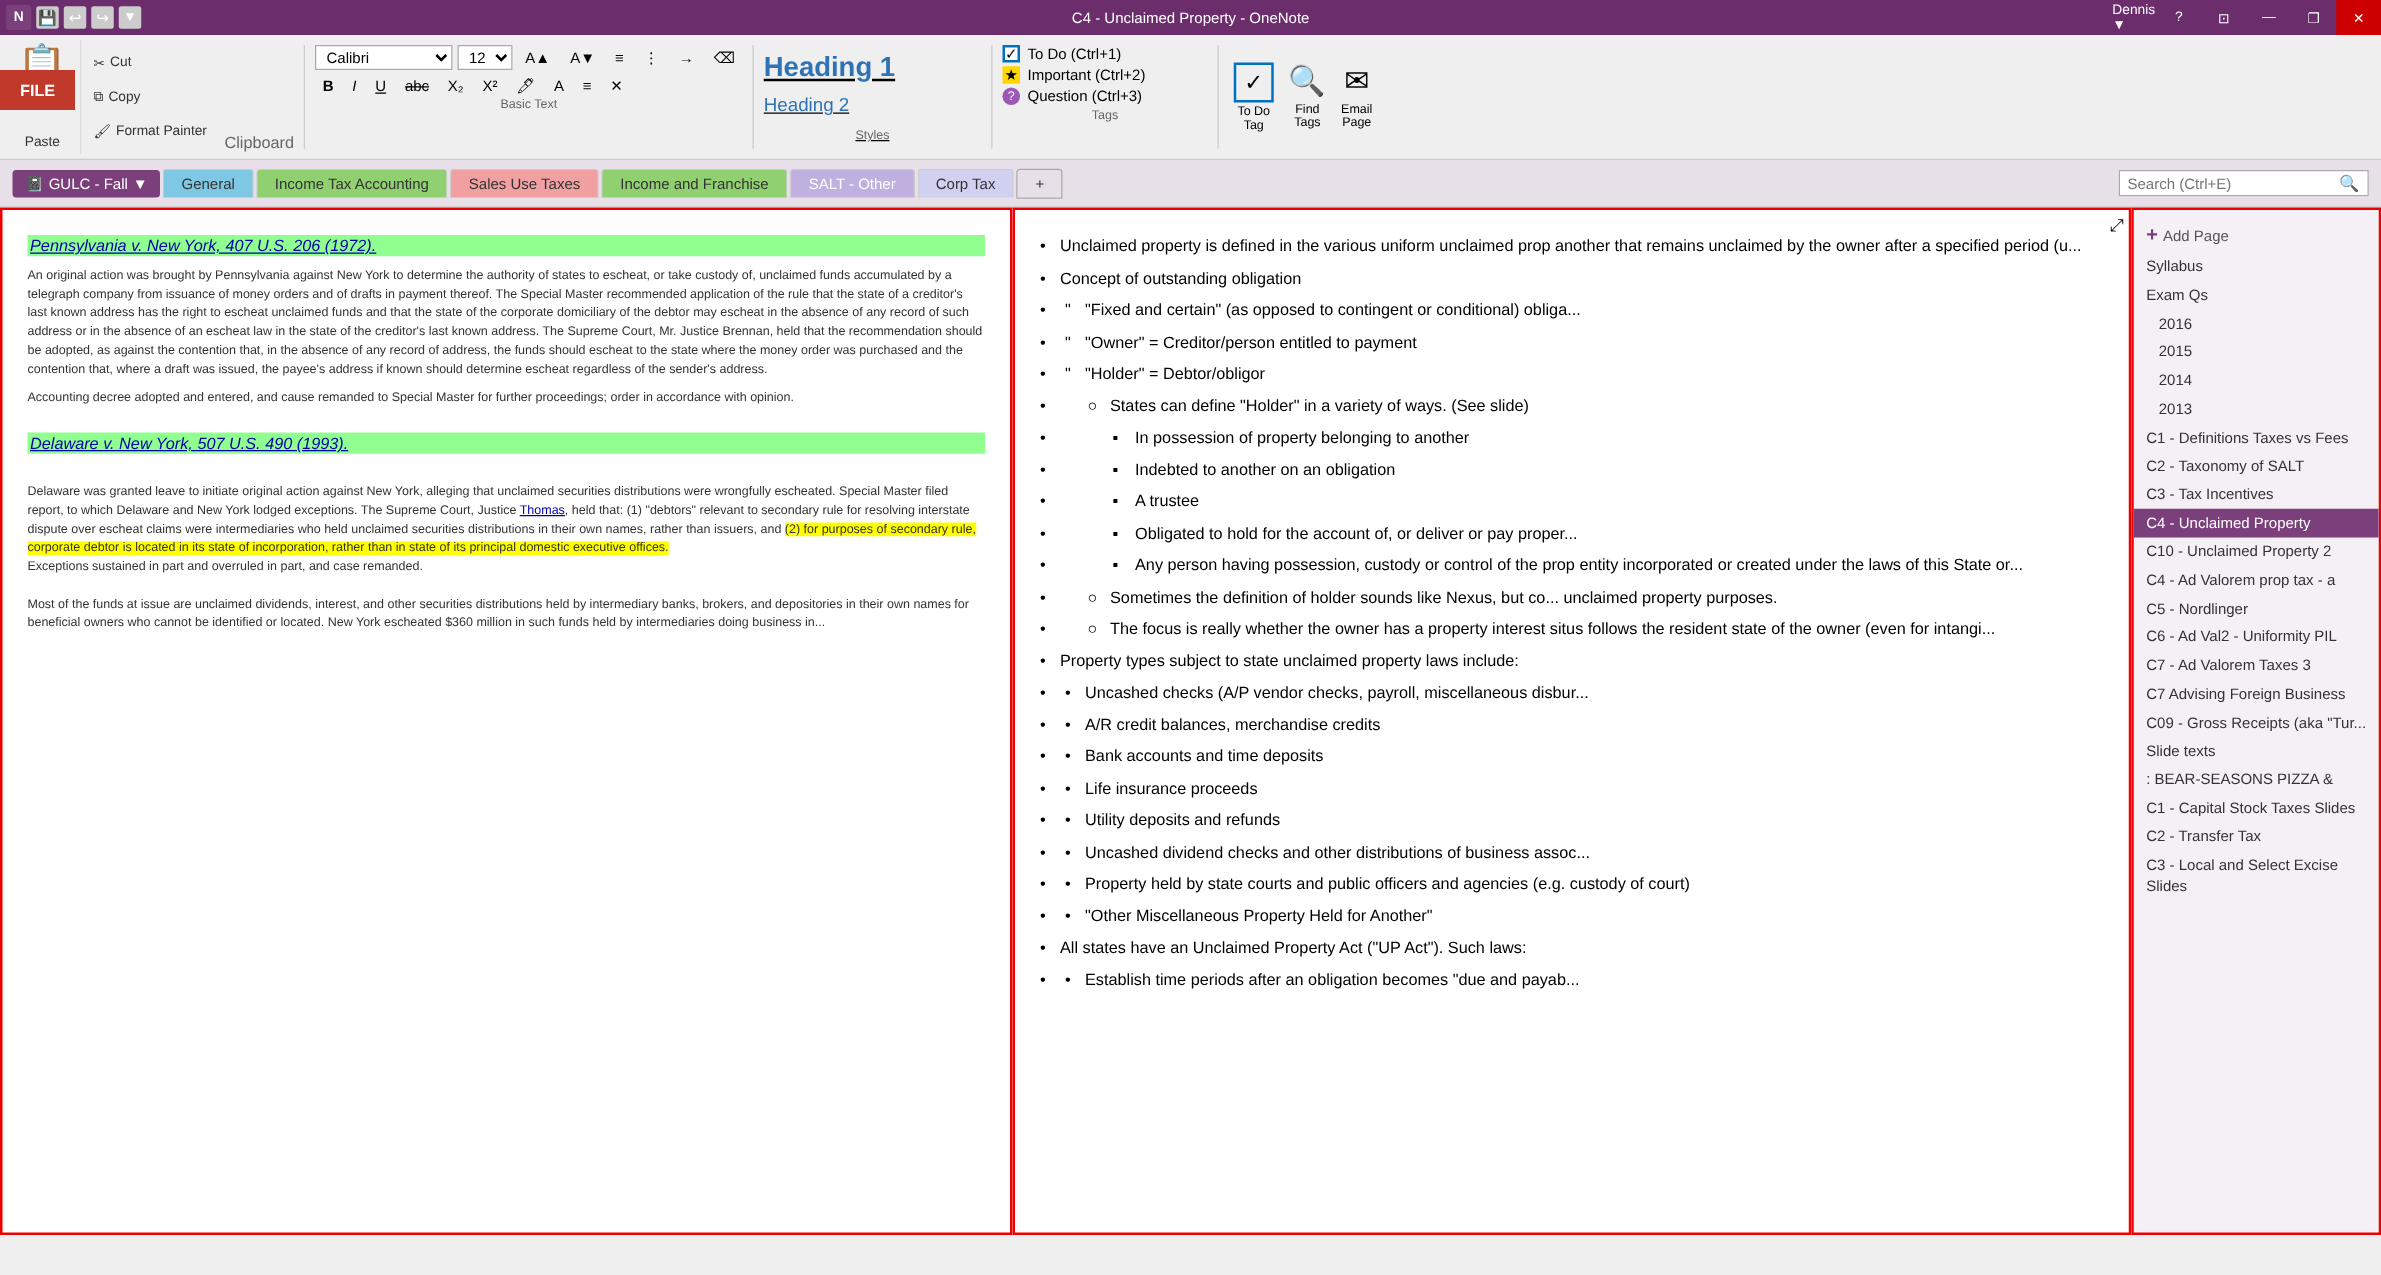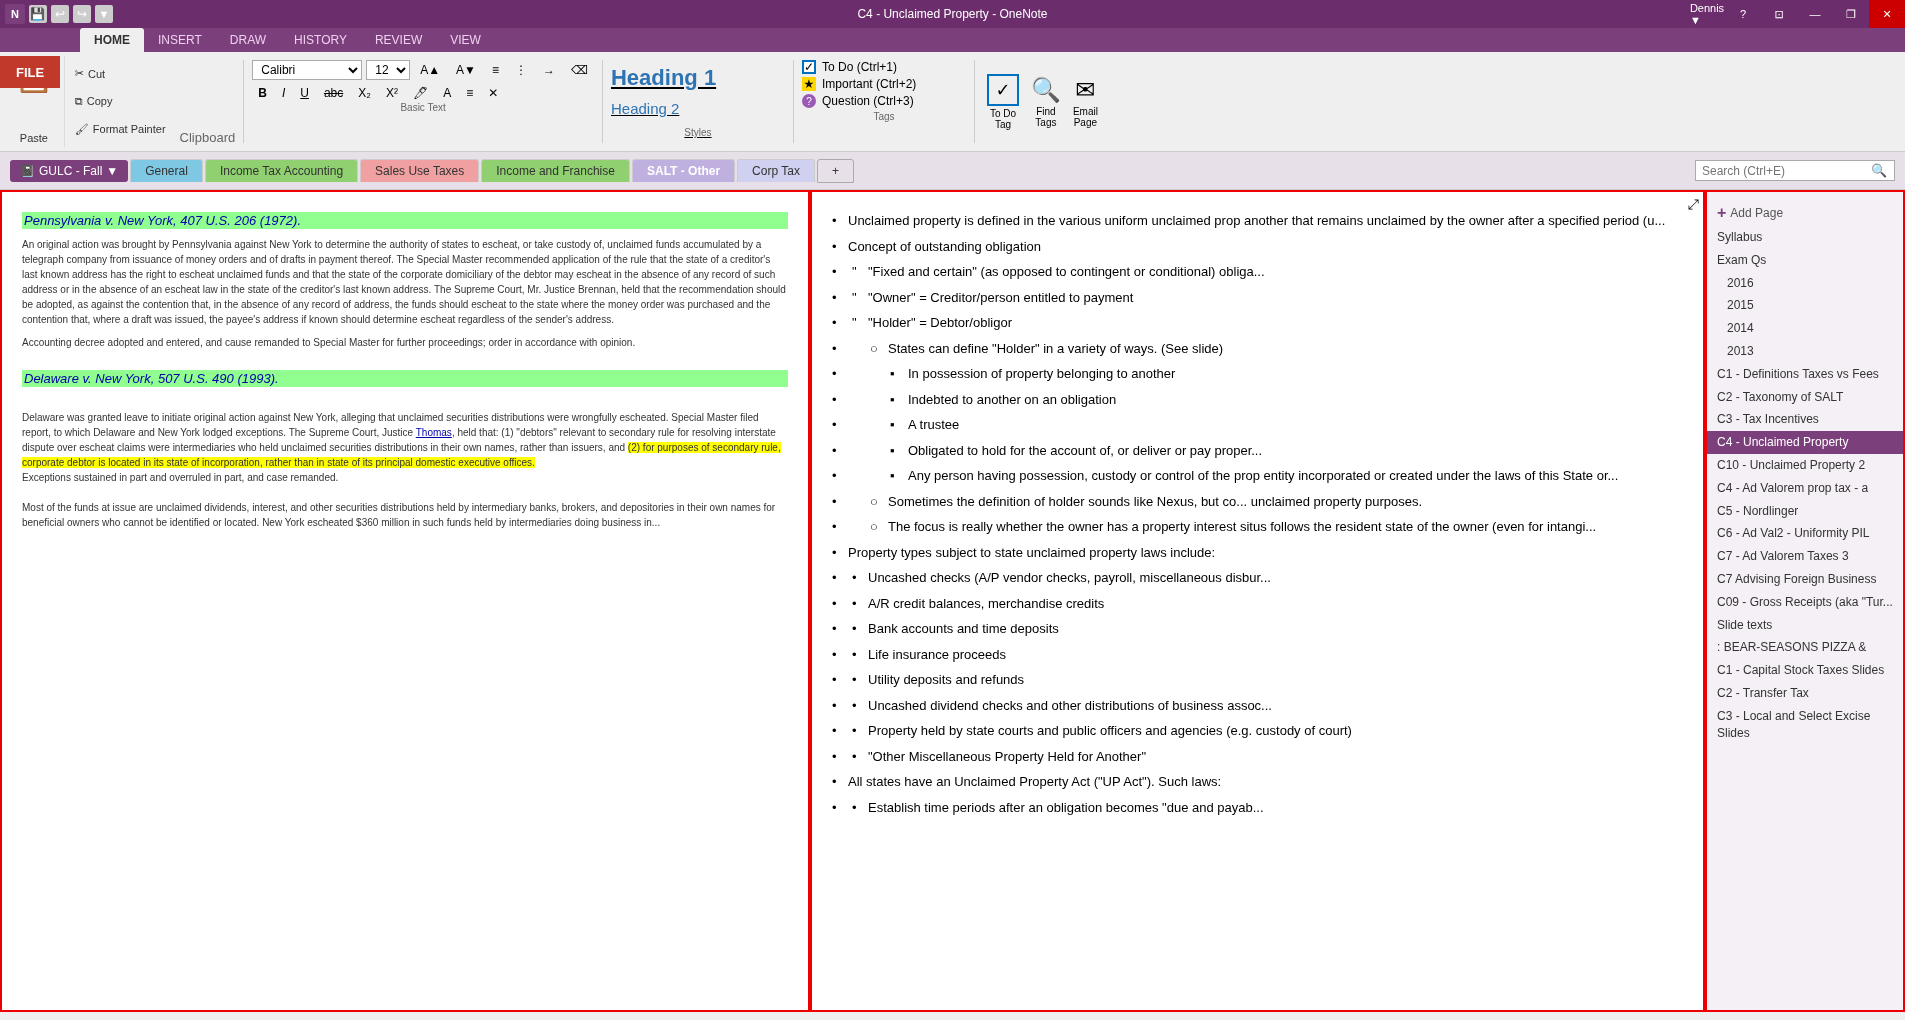--- a/index.html
+++ b/index.html
@@ -182,21 +182,21 @@
       border-radius: 3px 3px 0 0;
       cursor: pointer;
       color: #333;
       border: 1px solid #ccc;
       border-bottom: none;
     }
     .section-tab.general { background: #7ec8e3; }
     .section-tab.income-tax { background: #90d070; }
     .section-tab.sales-use { background: #f0a0a0; }
     .section-tab.income-franchise { background: #90d070; }
-    .section-tab.salt-other { background: #c0b0e0; color: white; font-weight: bold; }
+    .section-tab.salt-other { background: #c0b0e0; color: white; font-weight: normal; }
     .section-tab.corp-tax { background: #d0d0f0; }
     .section-tab.add { background: transparent; border: 1px solid #aaa; }
     .search-box {
       margin-left: auto;
       display: flex;
       align-items: center;
       border: 1px solid #aaa;
       background: white;
       padding: 2px 6px;
       width: 200px;
@@ -241,20 +241,21 @@
       background: #f5f0f5;
       border-left: 1px solid #ccc;
       overflow-y: auto;
       padding: 8px 0;
       border: 2px solid #e00;
     }
 
     
     .case-citation {
       color: #00a;
+      text-decoration: underline;
       font-style: italic;
       font-size: 13px;
       background: #90ff90;
       padding: 1px 2px;
       cursor: pointer;
     }
     .case-text {
       font-size: 10px;
       line-height: 1.5;
       color: #333;
@@ -343,28 +344,20 @@
     <span>—</span>
     <span>❐</span>
     <span style="background:#c00;">✕</span>
   </div>
 </div>
 
 <div class="ribbon-wrapper" style="position:relative;">
 
   <div class="file-btn">FILE</div>
 
-  <div class="ribbon-tab-row">
-    <div class="ribbon-tab active">HOME</div>
-    <div class="ribbon-tab">INSERT</div>
-    <div class="ribbon-tab">DRAW</div>
-    <div class="ribbon-tab">HISTORY</div>
-    <div class="ribbon-tab">REVIEW</div>
-    <div class="ribbon-tab">VIEW</div>
-  </div>
 
   <div class="ribbon-content">
 
     <div style="display:flex;align-items:stretch;padding: 0 4px;">
       <div class="paste-btn">
         <div class="paste-icon">📋</div>
         <div class="paste-label">Paste</div>
       </div>
       <div class="small-btns">
         <div class="small-btn">

